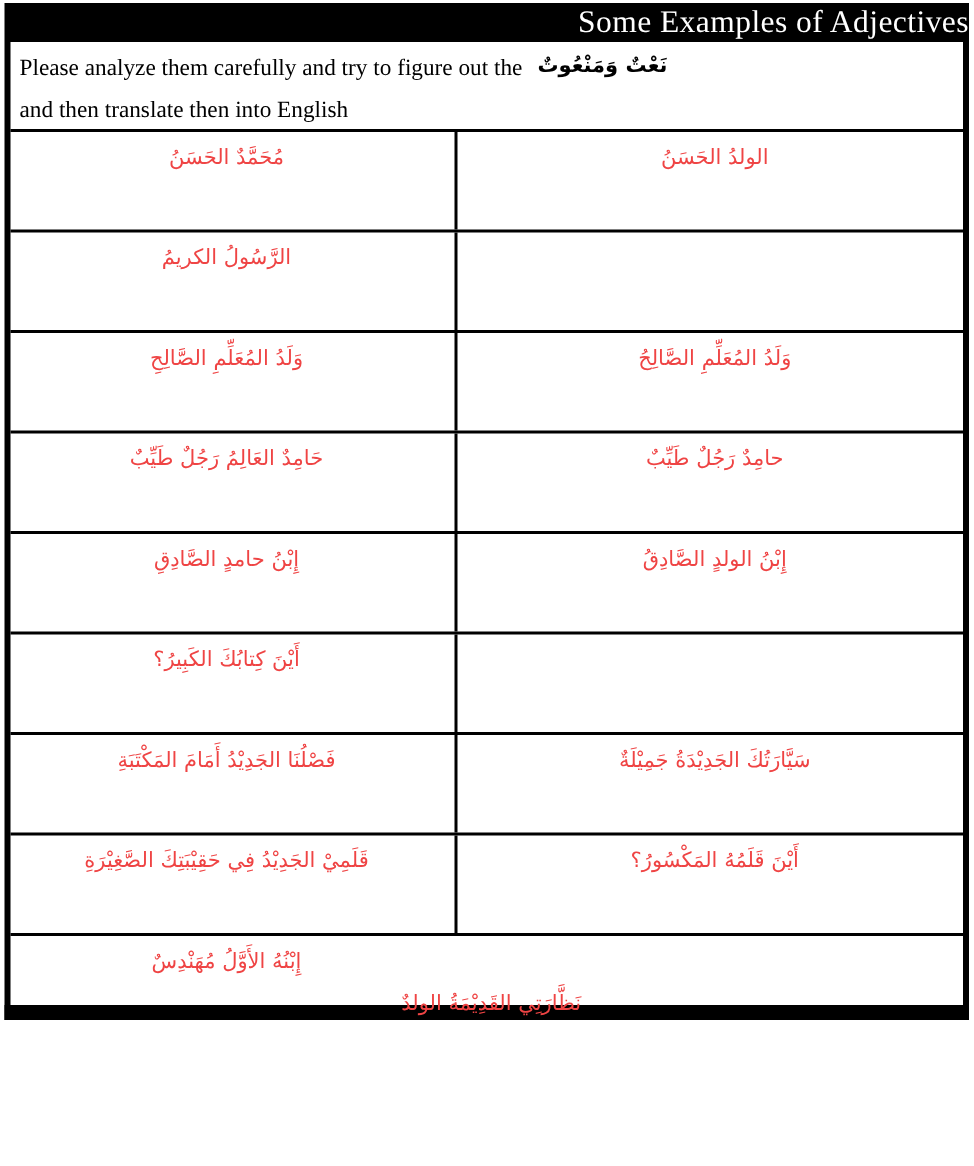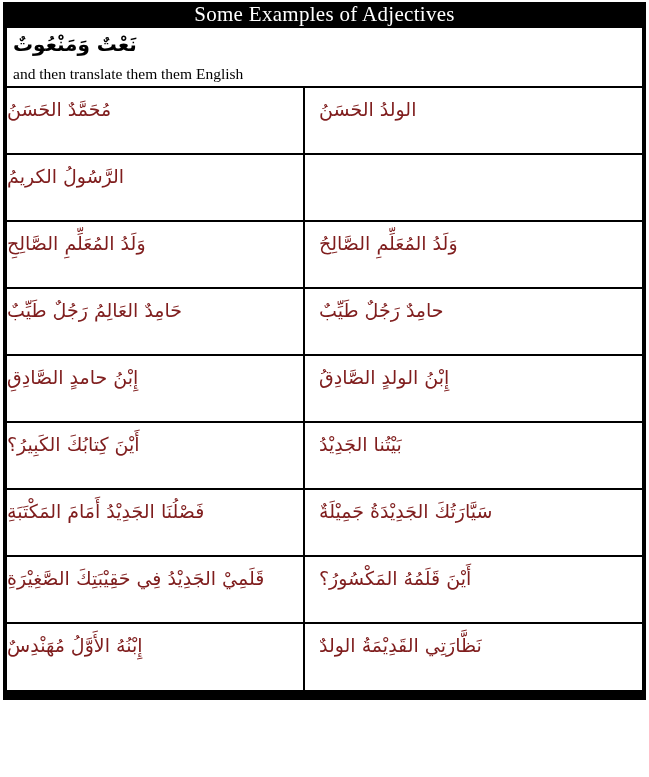--- a/index.html
+++ b/index.html
@@ -11,21 +11,21 @@
   }
   .page {
     width: 649px; height: 777px;
     background: #ffffff;
     padding: 2px 3px 0 3px;
   }
   .title-bar {
     height: 26px;
     background: #000000;
     color: #ffffff;
-    text-align: center;
+    text-align: right;
     font-size: 21px;
     line-height: 25px;
     font-family: "Liberation Serif", serif;
     letter-spacing: 0.3px;
   }
   .doc {
     border-left: 4px solid #000;
     border-right: 4px solid #000;
     border-bottom: 10px solid #000;
     background: #ffffff;
@@ -38,42 +38,42 @@
     color: #000;
   }
   .instr-line1 {
     display: flex;
     align-items: center;
     gap: 10px;
     height: 32px;
   }
   .instr-arabic {
     font-family: "DejaVu Sans", sans-serif;
-    font-size: 20px;
+    font-size: 14px;
     font-weight: bold;
     direction: rtl;
     position: relative;
     top: -2px;
   }
   .instr-line2 {
     height: 26px;
     line-height: 24px;
   }
   .trow {
     display: flex;
     height: 67px;
     border-bottom: 2px solid #000;
   }
-  .trow:last-child { border-bottom: none; height: 66px; }
+  .trow:last-child { border-bottom: none; height: 46px; flex-direction: column; }
   .cell {
     direction: rtl;
-    text-align: left;
+    text-align: center;
     font-family: "DejaVu Sans", sans-serif;
-    font-size: 19px;
-    color: #7f1d1d;
+    font-size: 14px;
+    color: #ef4444;
     padding-top: 7px;
     line-height: 1.5;
   }
   .cell-left {
     width: 296px;
     border-left: 2px solid #000; 
     border-left: none;
     border-right: none;
     padding-right: 8px;
   }
@@ -92,23 +92,24 @@
 <body>
 
 <div class="page">
 
   <div class="title-bar">Some Examples of Adjectives</div>
 
   <div class="doc">
 
     <div class="instructions">
       <div class="instr-line1">
+        <span>Please analyze them carefully and try to figure out the</span>
         <span class="instr-arabic">نَعْتٌ وَمَنْعُوتٌ</span>
       </div>
-      <div class="instr-line2">and then translate them them English</div>
+      <div class="instr-line2">and then translate then into English</div>
     </div>
 
     <div>
 
       <div class="trow">
         <div class="cell cell-left">مُحَمَّدٌ الحَسَنُ</div>
         <div class="cell-divider"></div>
         <div class="cell cell-right">الولدُ الحَسَنُ</div>
       </div>
 
@@ -132,21 +133,20 @@
 
       <div class="trow">
         <div class="cell cell-left">إِبْنُ حامدٍ الصَّادِقِ</div>
         <div class="cell-divider"></div>
         <div class="cell cell-right">إِبْنُ الولدٍ الصَّادِقُ</div>
       </div>
 
       <div class="trow">
         <div class="cell cell-left">أَيْنَ كِتابُكَ الكَبِيرُ؟</div>
         <div class="cell-divider"></div>
-        <div class="cell cell-right">بَيْتُنا الجَدِيْدُ</div>
       </div>
 
       <div class="trow">
         <div class="cell cell-left">فَصْلُنَا الجَدِيْدُ أَمَامَ المَكْتَبَةِ</div>
         <div class="cell-divider"></div>
         <div class="cell cell-right">سَيَّارَتُكَ الجَدِيْدَةُ جَمِيْلَةٌ</div>
       </div>
 
       <div class="trow">
         <div class="cell cell-left">قَلَمِيْ الجَدِيْدُ فِي حَقِيْبَتِكَ الصَّغِيْرَةِ</div>

